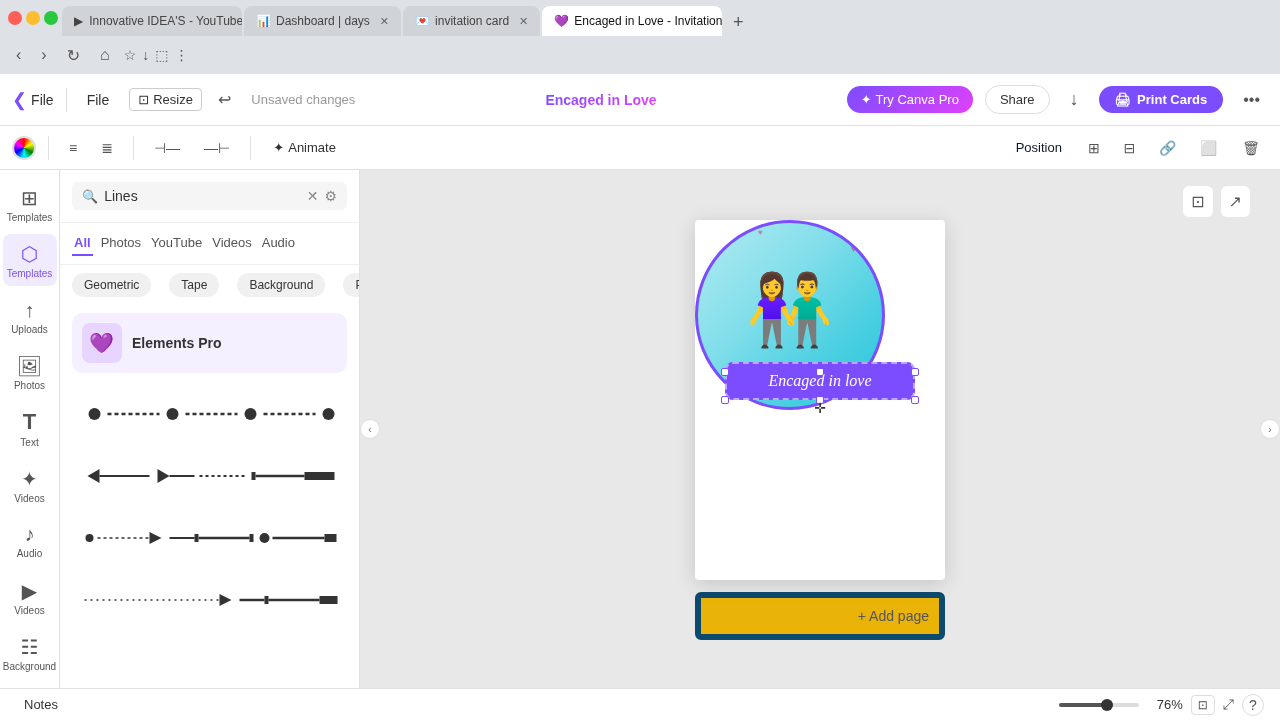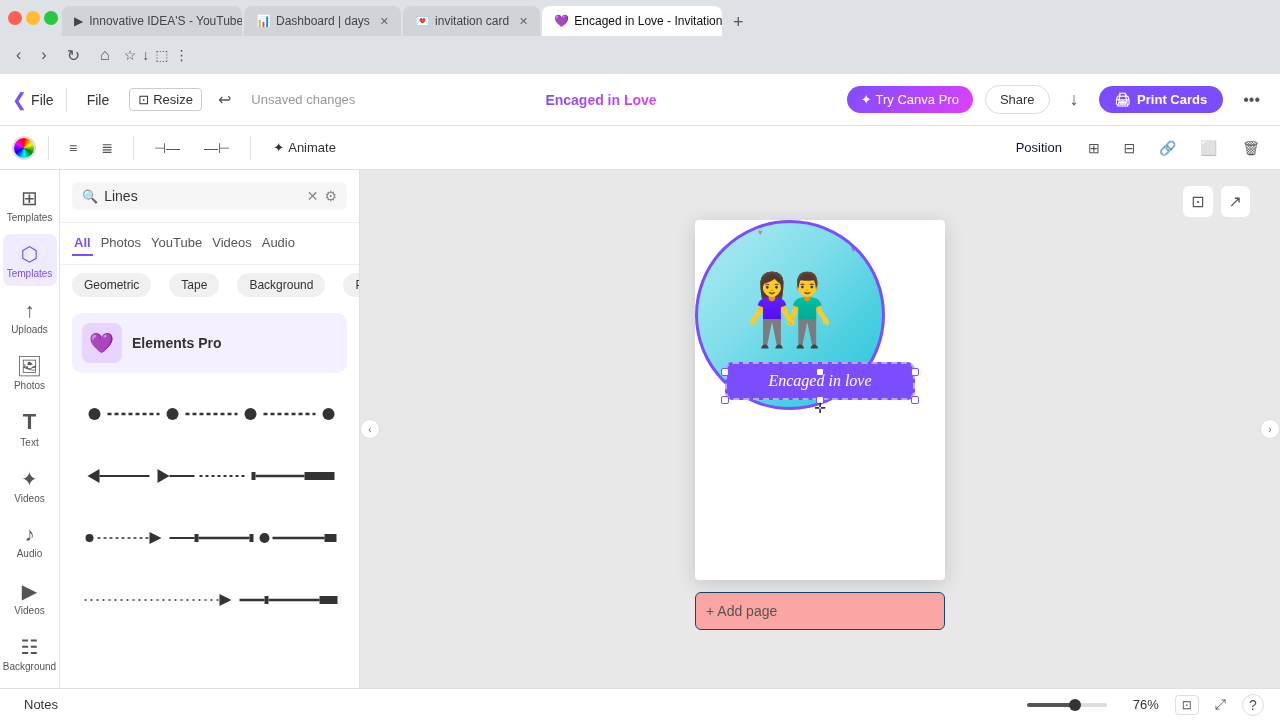--- a/index.html
+++ b/index.html
@@ -208,33 +208,33 @@
       text-align: center; padding: 8px 12px; margin-top: -10px;
       position: relative; border: 2px dashed rgba(255,255,255,0.5);
     }
     .canvas-text-banner-label {
       font-family: 'Georgia', serif; font-style: italic;
       font-size: 16px; color: white; font-weight: 400;
     }
 
     
     .add-page-btn {
-      width: 250px; margin-top: 12px; background: #fca5a5; border: 1px solid #0c4a6e;
-      border-radius: 6px; padding: 10px; text-align: left; cursor: pointer;
+      width: 250px; margin-top: 12px; background: #eab308; border: 6px solid #0c4a6e;
+      border-radius: 6px; padding: 10px; text-align: right; cursor: pointer;
       color: #555; font-size: 14px;
     }
 
     
     .bottom-bar {
       height: 32px; background: #ffffff; border-top: 1px solid #e0e0e0;
       display: flex; align-items: center; padding: 0 16px; gap: 12px;
     }
     .notes-btn { background: none; border: none; cursor: pointer; font-size: 13px; color: #333; padding: 2px 8px; }
     .bottom-spacer { flex: 1; }
-    .zoom-control { display: flex; align-items: center; gap: 16px; }
+    .zoom-control { display: flex; align-items: center; gap: 8px; }
     .zoom-slider-wrap { width: 80px; height: 4px; background: #ddd; border-radius: 2px; position: relative; cursor: pointer; }
     .zoom-slider-fill { width: 60%; height: 100%; background: #555; border-radius: 2px; }
     .zoom-slider-thumb { width: 12px; height: 12px; background: #333; border-radius: 50%; position: absolute; top: -4px; left: calc(60% - 6px); }
     .zoom-pct { font-size: 13px; color: #333; min-width: 36px; text-align: right; }
     .fit-btn { background: none; border: 1px solid #ddd; border-radius: 4px; padding: 2px 6px; font-size: 12px; cursor: pointer; color: #555; }
     .fullscreen-btn { background: none; border: none; cursor: pointer; font-size: 14px; color: #555; }
     .help-btn { background: none; border: none; cursor: pointer; font-size: 14px; color: #555; border: 1px solid #ddd; border-radius: 50%; width: 22px; height: 22px; display: flex; align-items: center; justify-content: center; }
 
     
     .collapse-handle {

